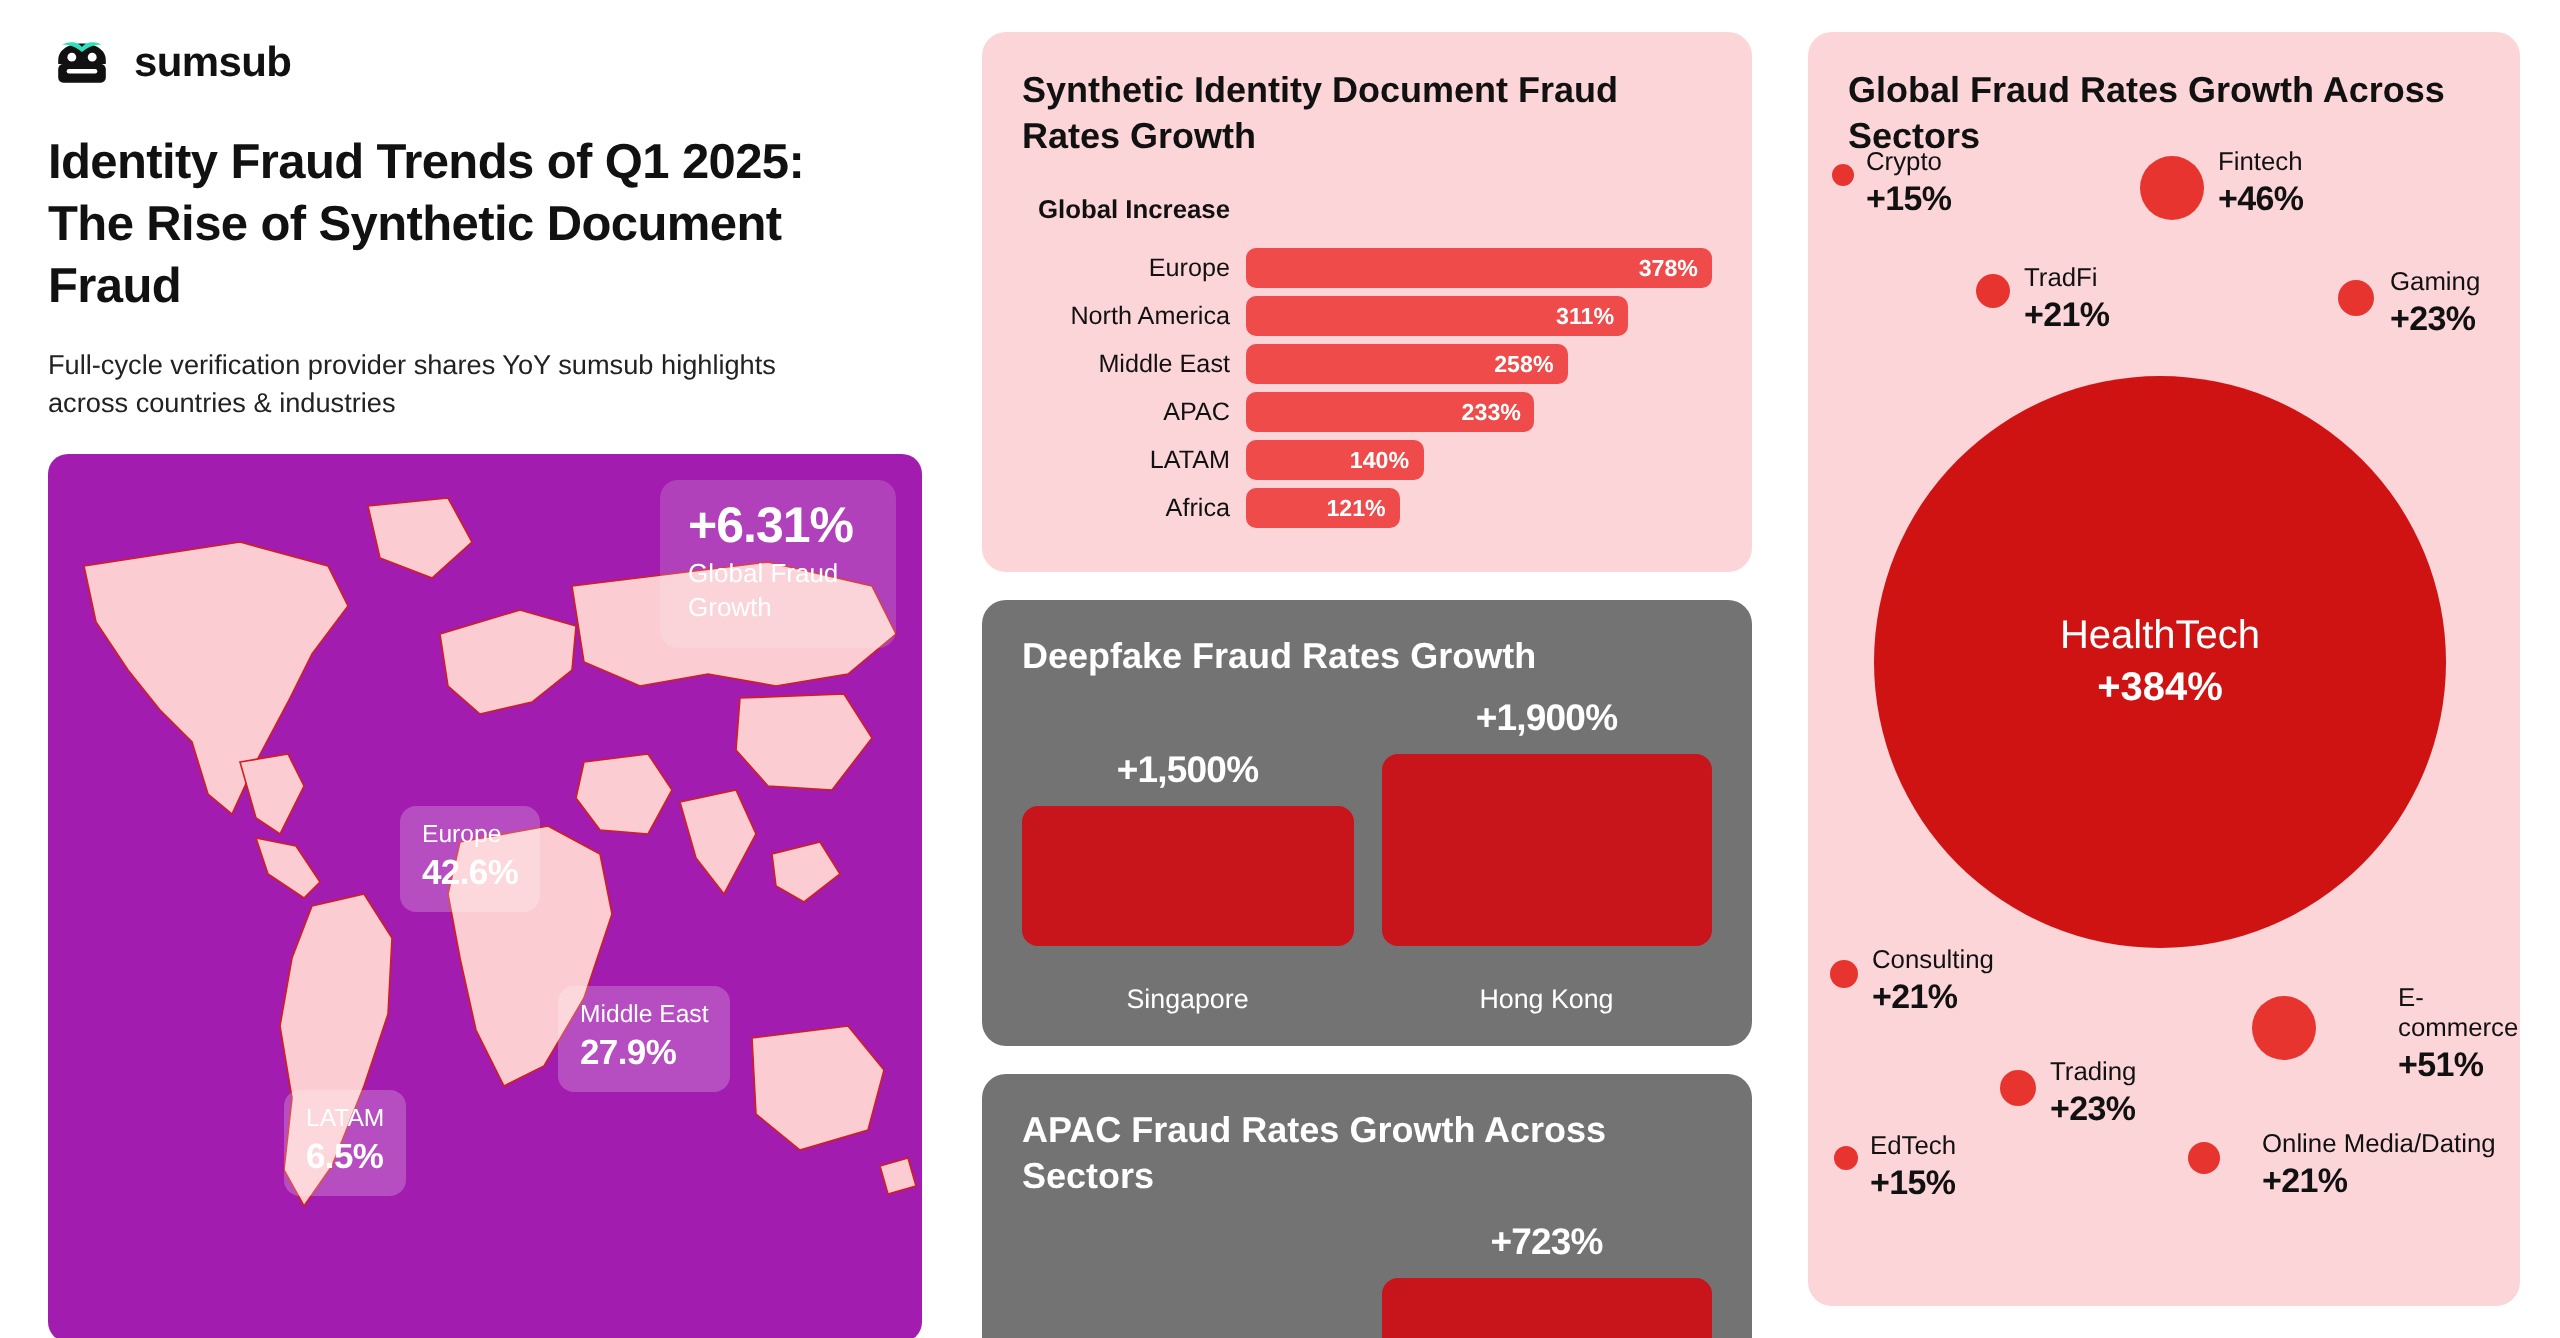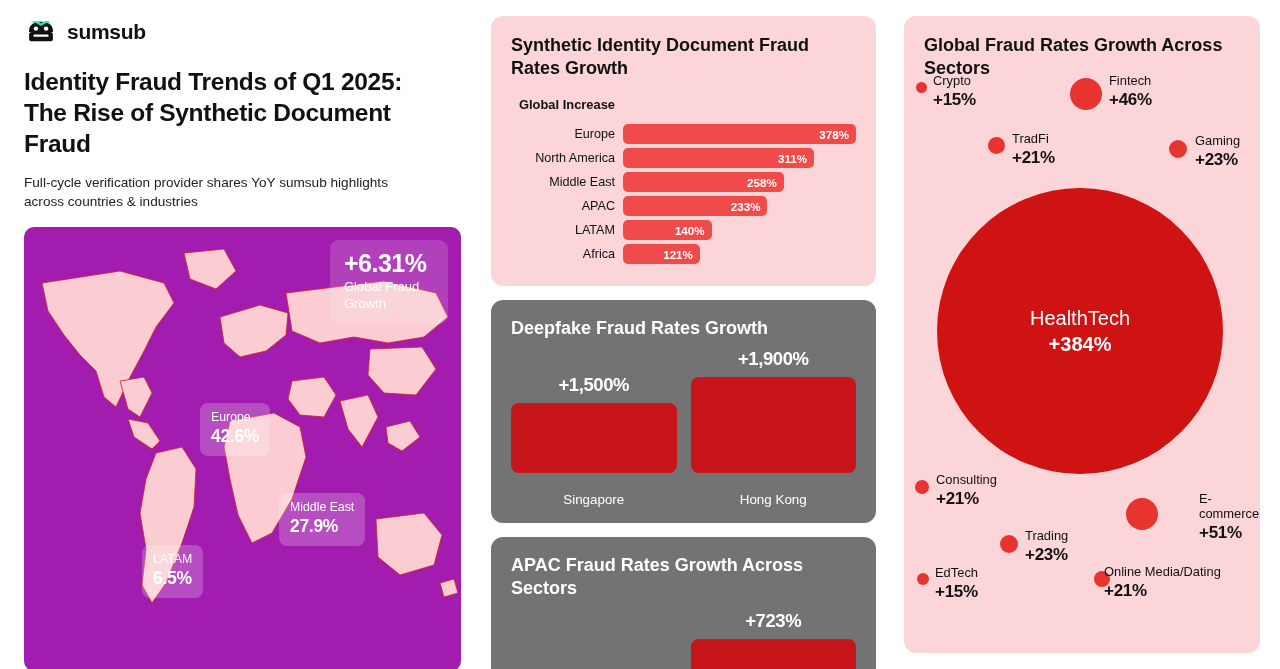--- a/index.html
+++ b/index.html
@@ -349,20 +349,20 @@
         <div class="v">+23%</div>
       </div>
 
       <div class="bubble" style="left:13px; top:557px; width:12px; height:12px;"></div>
       <div class="node-label" style="left:31px; top:550px;">
         <div class="n">EdTech</div>
         <div class="v">+15%</div>
       </div>
 
       <div class="bubble" style="left:190px; top:555px; width:16px; height:16px;"></div>
-      <div class="node-label" style="left:200px; top:549px;">
+      <div class="node-label" style="left:227px; top:549px;">
         <div class="n">Online Media/Dating</div>
         <div class="v">+21%</div>
       </div>
     </div>
   </div>
 
 </div>
 
 </body></html>

